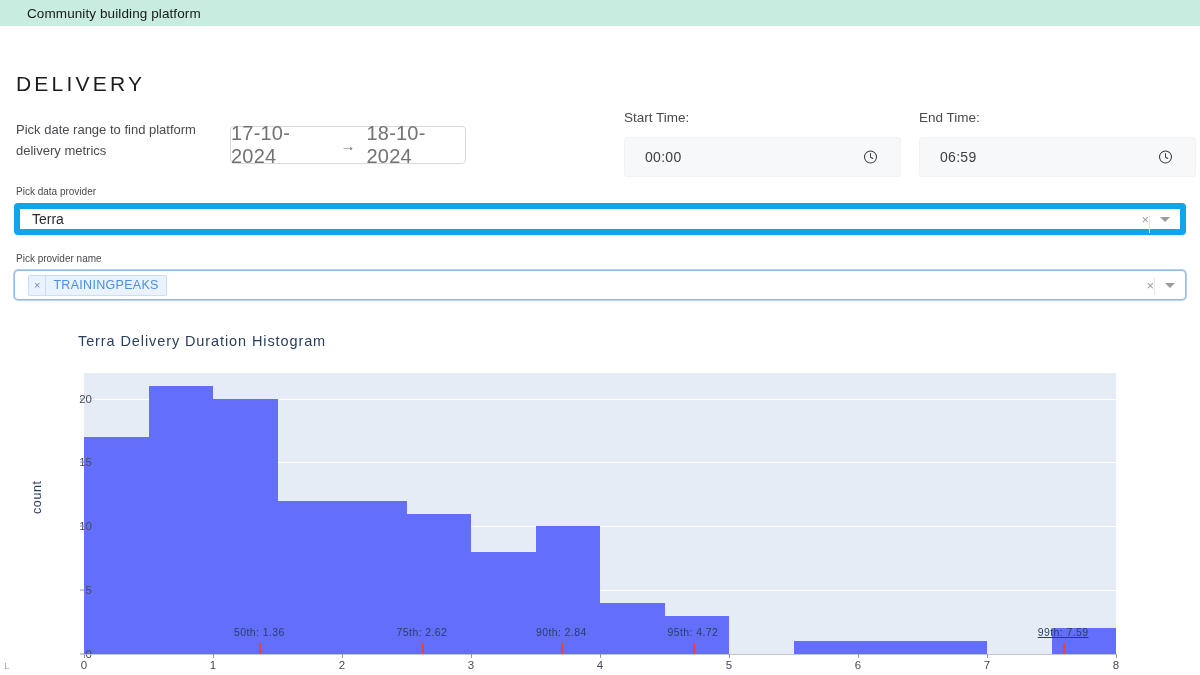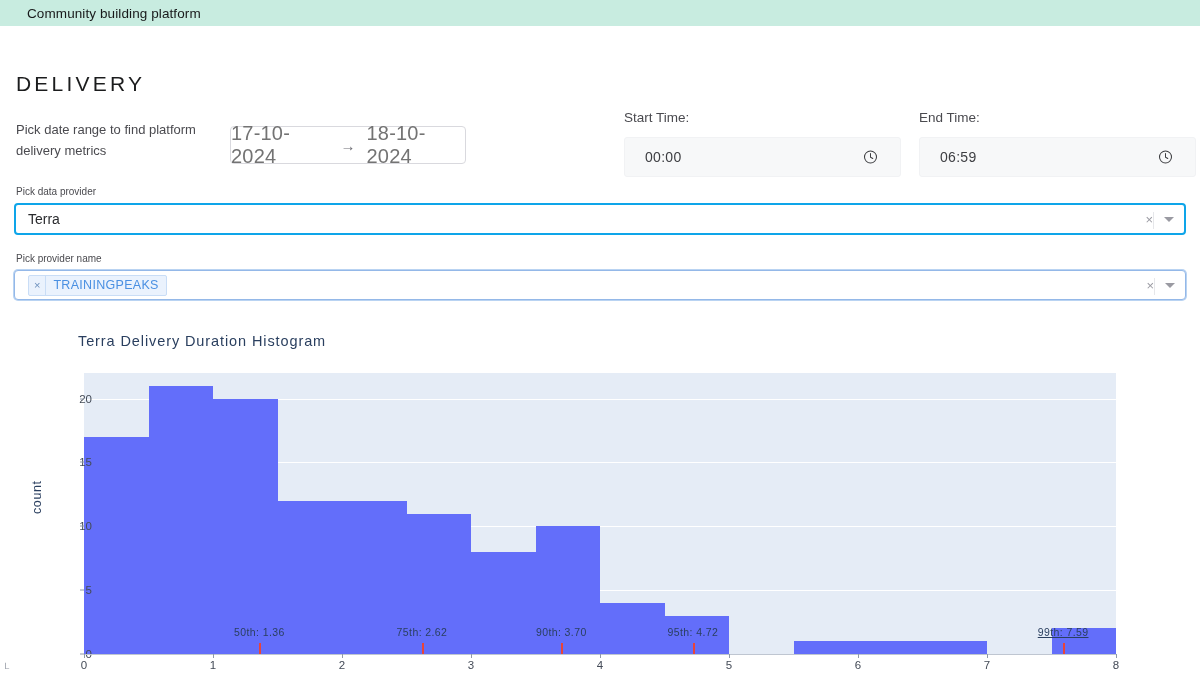--- a/index.html
+++ b/index.html
@@ -121,21 +121,21 @@
     font-size: 10px;
     color: #4a4a4f;
     margin: 0 0 6px 2px;
   }
   .field-label.provider { margin-top: 14px; }
   .field-label.name     { margin-top: 18px; }
 
   .select-box {
     position: relative;
     height: 32px;
-    border: 2px solid #0ea5e9;
+    border: 6px solid #0ea5e9;
     border-radius: 4px;
     background: #ffffff;
     display: flex;
     align-items: center;
     padding-left: 12px;
   }
   .select-box.focused {
     border: 1px solid #94b8e8;
     box-shadow: 0 0 0 1px #b9d3f2;
     height: 30px;
@@ -433,20 +433,20 @@
       <div class="xtick-mark" style="left: 987px;"></div>
       <div class="xtick" style="left: 1116px;">8</div>
       <div class="xtick-mark" style="left: 1116px;"></div>
     </div>
   <div id="pct-layer">
       <div class="pct-mark" style="left: 259.44px; background: rgb(232, 68, 58);"></div>
       <div class="pct-label" style="left: 259.44px;">50th: 1.36</div>
       <div class="pct-mark" style="left: 421.98px; background: rgb(232, 68, 58);"></div>
       <div class="pct-label" style="left: 421.98px;">75th: 2.62</div>
       <div class="pct-mark" style="left: 561.3px; background: rgb(232, 68, 58);"></div>
-      <div class="pct-label" style="left: 561.3px;">90th: 3.70</div>
+      <div class="pct-label" style="left: 561.3px;">90th: 2.84</div>
       <div class="pct-mark" style="left: 692.88px; background: rgb(232, 68, 58);"></div>
       <div class="pct-label" style="left: 692.88px;">95th: 4.72</div>
       <div class="pct-mark" style="left: 1063.11px; background: rgb(232, 68, 58);"></div>
       <div class="pct-label" style="left: 1063.11px; text-decoration: underline;">99th: 7.59</div>
     </div>
   <div class="corner-tick">└</div>
 </div>
 
 </body></html>

